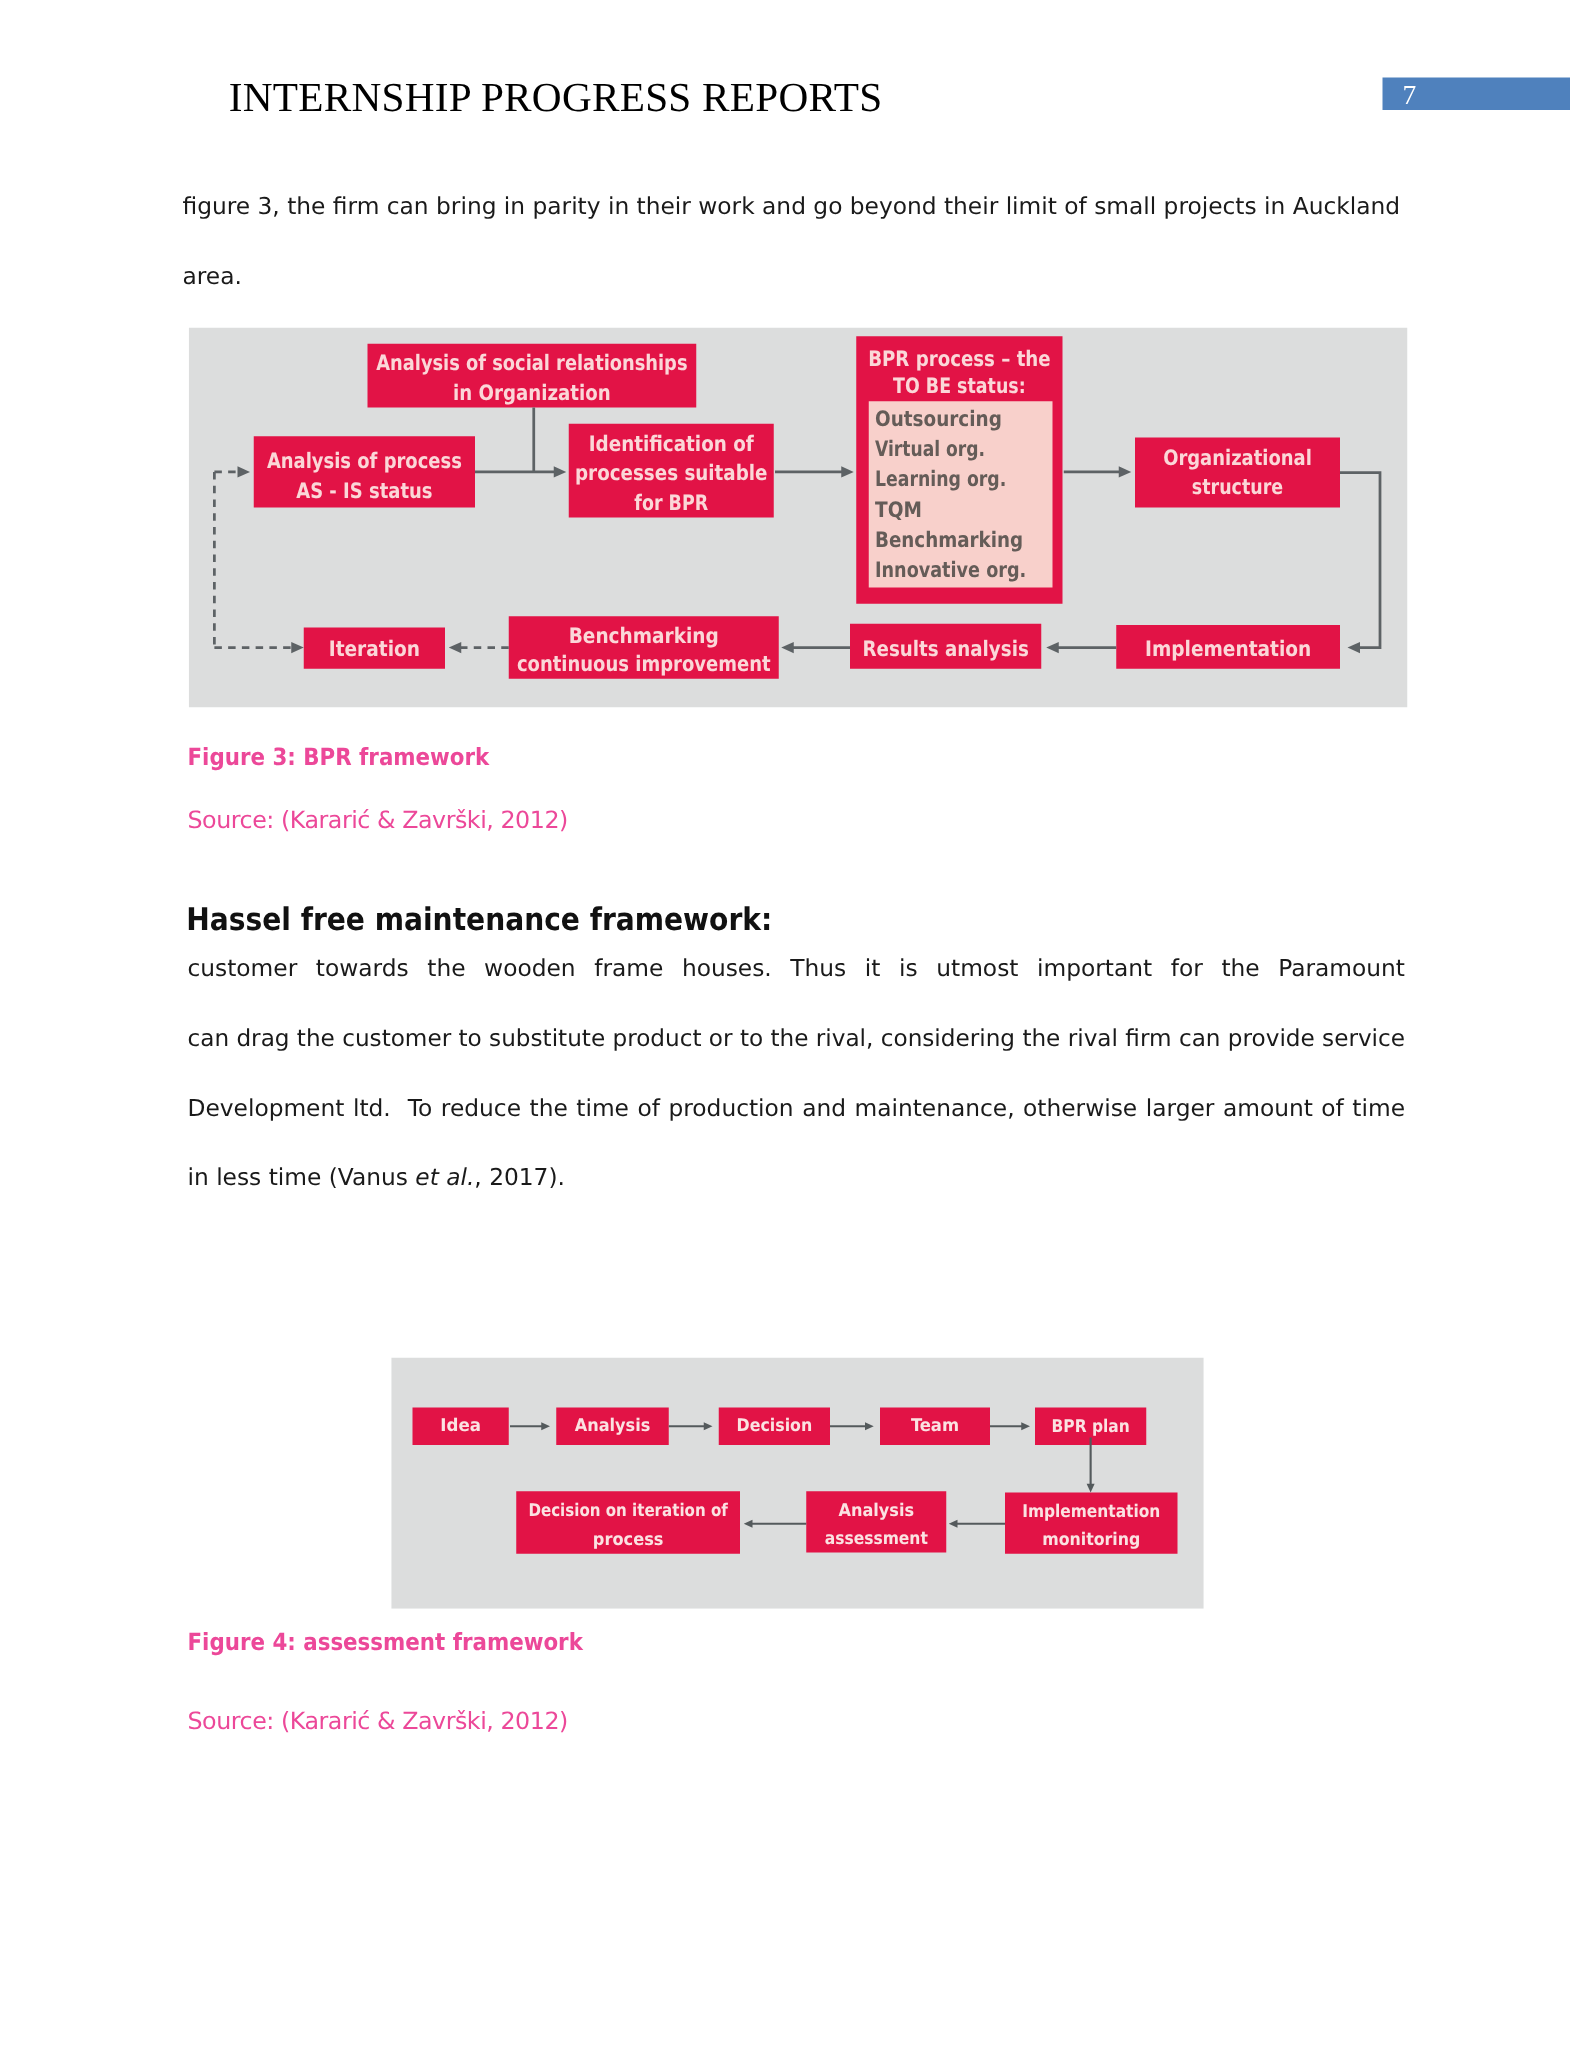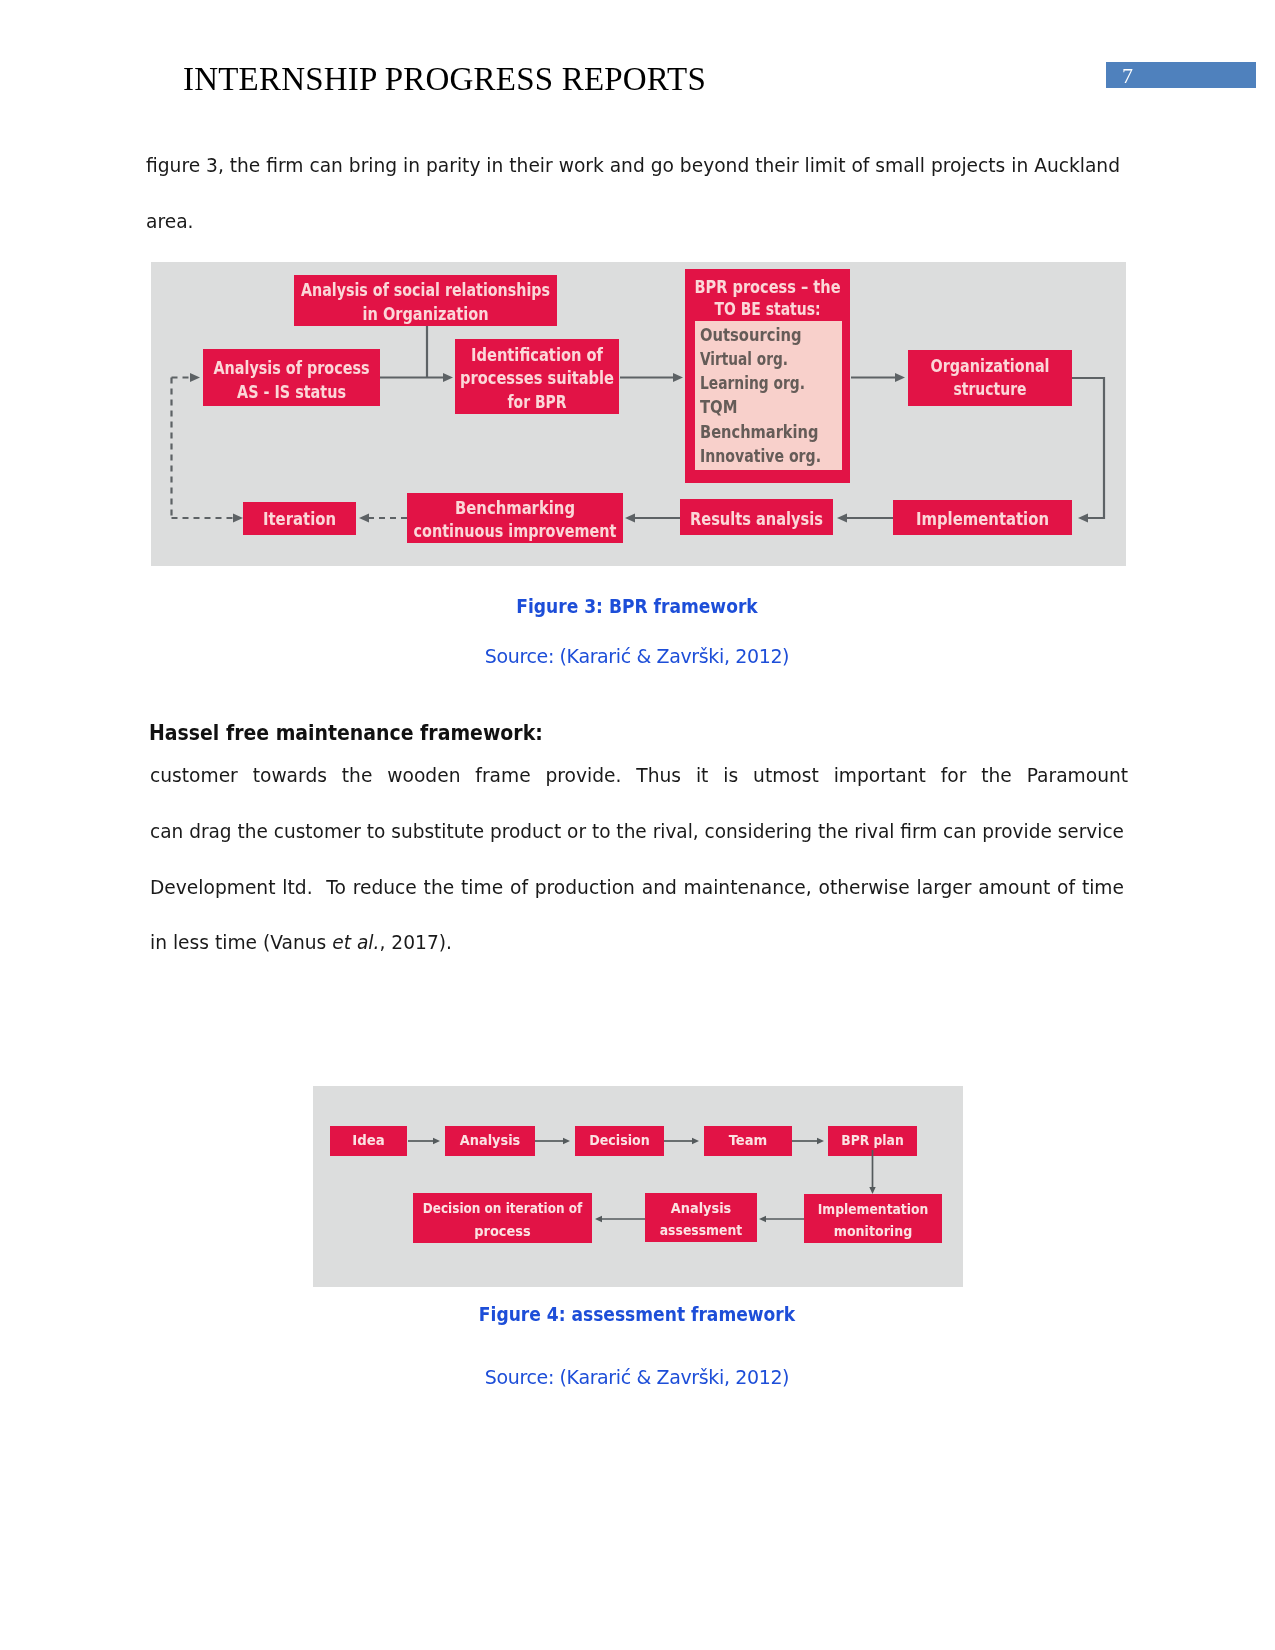--- a/index.html
+++ b/index.html
@@ -10,25 +10,25 @@
   .hdr-badge{position:absolute;left:1106px;top:62px;width:150px;height:26px;background:#4f81bd;}
   .hdr-num{position:absolute;left:1122px;top:63px;font-family:"Liberation Serif",serif;font-size:22px;color:#ffffff;}
   
   .para{position:absolute;font-family:"DejaVu Sans",sans-serif;font-size:18.65px;color:#1a1a1a;line-height:55.8px;}
   .p1{left:146px;top:138px;width:974px;}
   .p2{left:150px;top:748px;width:974px;}
   .p2 .ln{display:block;width:974px;white-space:pre;}
   .p2 .inr{display:inline;}
   .p2 .ln.first{text-indent:76px;}
   
-  .hd2{position:absolute;left:149px;top:721px;font-family:"DejaVu Sans",sans-serif;font-weight:bold;font-stretch:condensed;font-size:21px;color:#111;}
+  .hd2{position:absolute;left:149px;top:721px;font-family:"DejaVu Sans",sans-serif;font-weight:bold;font-stretch:condensed;font-size:25px;color:#111;}
   .figbox{position:absolute;line-height:0;}
   .fig3{left:151px;top:262px;}
   .fig4{left:313px;top:1086px;border-radius:11px;}
-  .cap{position:absolute;text-align:center;font-family:"DejaVu Sans",sans-serif;font-size:19px;color:#1d4ed8;width:974px;left:150px;}
+  .cap{position:absolute;text-align:left;font-family:"DejaVu Sans",sans-serif;font-size:19px;color:#ec4899;width:974px;left:150px;}
   .f3cap{top:595px;font-weight:bold;font-stretch:condensed;}
   .f3src{top:645px;letter-spacing:-0.37px;}
   .f4cap{top:1303px;font-weight:bold;font-stretch:condensed;}
   .f4src{top:1366px;letter-spacing:-0.37px;}
 </style>
 </head>
 <body>
 
 <div class="page">
   <div class="hdr-title">INTERNSHIP PROGRESS REPORTS</div>
@@ -98,21 +98,21 @@
           <text x="605.5" y="262.5" font-size="17" font-weight="bold" fill="#fbd7d8" font-family="&quot;DejaVu Sans&quot;,sans-serif" font-stretch="condensed" text-anchor="middle" textLength="133" lengthAdjust="spacingAndGlyphs">Results analysis</text>
           <text x="831.5" y="262.6" font-size="17" font-weight="bold" fill="#fbd7d8" font-family="&quot;DejaVu Sans&quot;,sans-serif" font-stretch="condensed" text-anchor="middle" textLength="133" lengthAdjust="spacingAndGlyphs">Implementation</text>
         </g>
     </svg>
   </div>
   <div class="cap f3cap">Figure 3: BPR framework</div>
   <div class="cap f3src">Source: (Kararić &amp; Završki, 2012)</div>
 
   <div class="hd2">Hassel free maintenance framework:</div>
   <div class="para p2">
-      <span class="ln"><span class="inr" style="word-spacing: 8.96154px;">customer towards the wooden frame provide. Thus it is utmost important for the Paramount</span></span>
+      <span class="ln"><span class="inr" style="word-spacing: 8.96154px;">customer towards the wooden frame houses. Thus it is utmost important for the Paramount</span></span>
       <span class="ln"><span class="inr" style="display: inline-block; transform-origin: left center; transform: scaleX(0.993165);">can drag the customer to substitute product or to the rival, considering the rival firm can provide service</span></span>
       <span class="ln"><span class="inr" style="word-spacing: 0.908333px;">Development ltd.  To reduce the time of production and maintenance, otherwise larger amount of time</span></span>
       <span class="ln last"><span class="inr">in less time (Vanus <i>et al.</i>, 2017).</span></span>
     </div>
 
   <div class="figbox fig4">
     <svg viewBox="0 0 650 201" width="650" height="201">
       <rect class="f4bg" x="0" y="0" width="650" height="201" fill="#dcdddd"></rect>
       <g class="f4boxes">
           <rect x="17" y="40" width="77" height="30" fill="#e21346"></rect>

